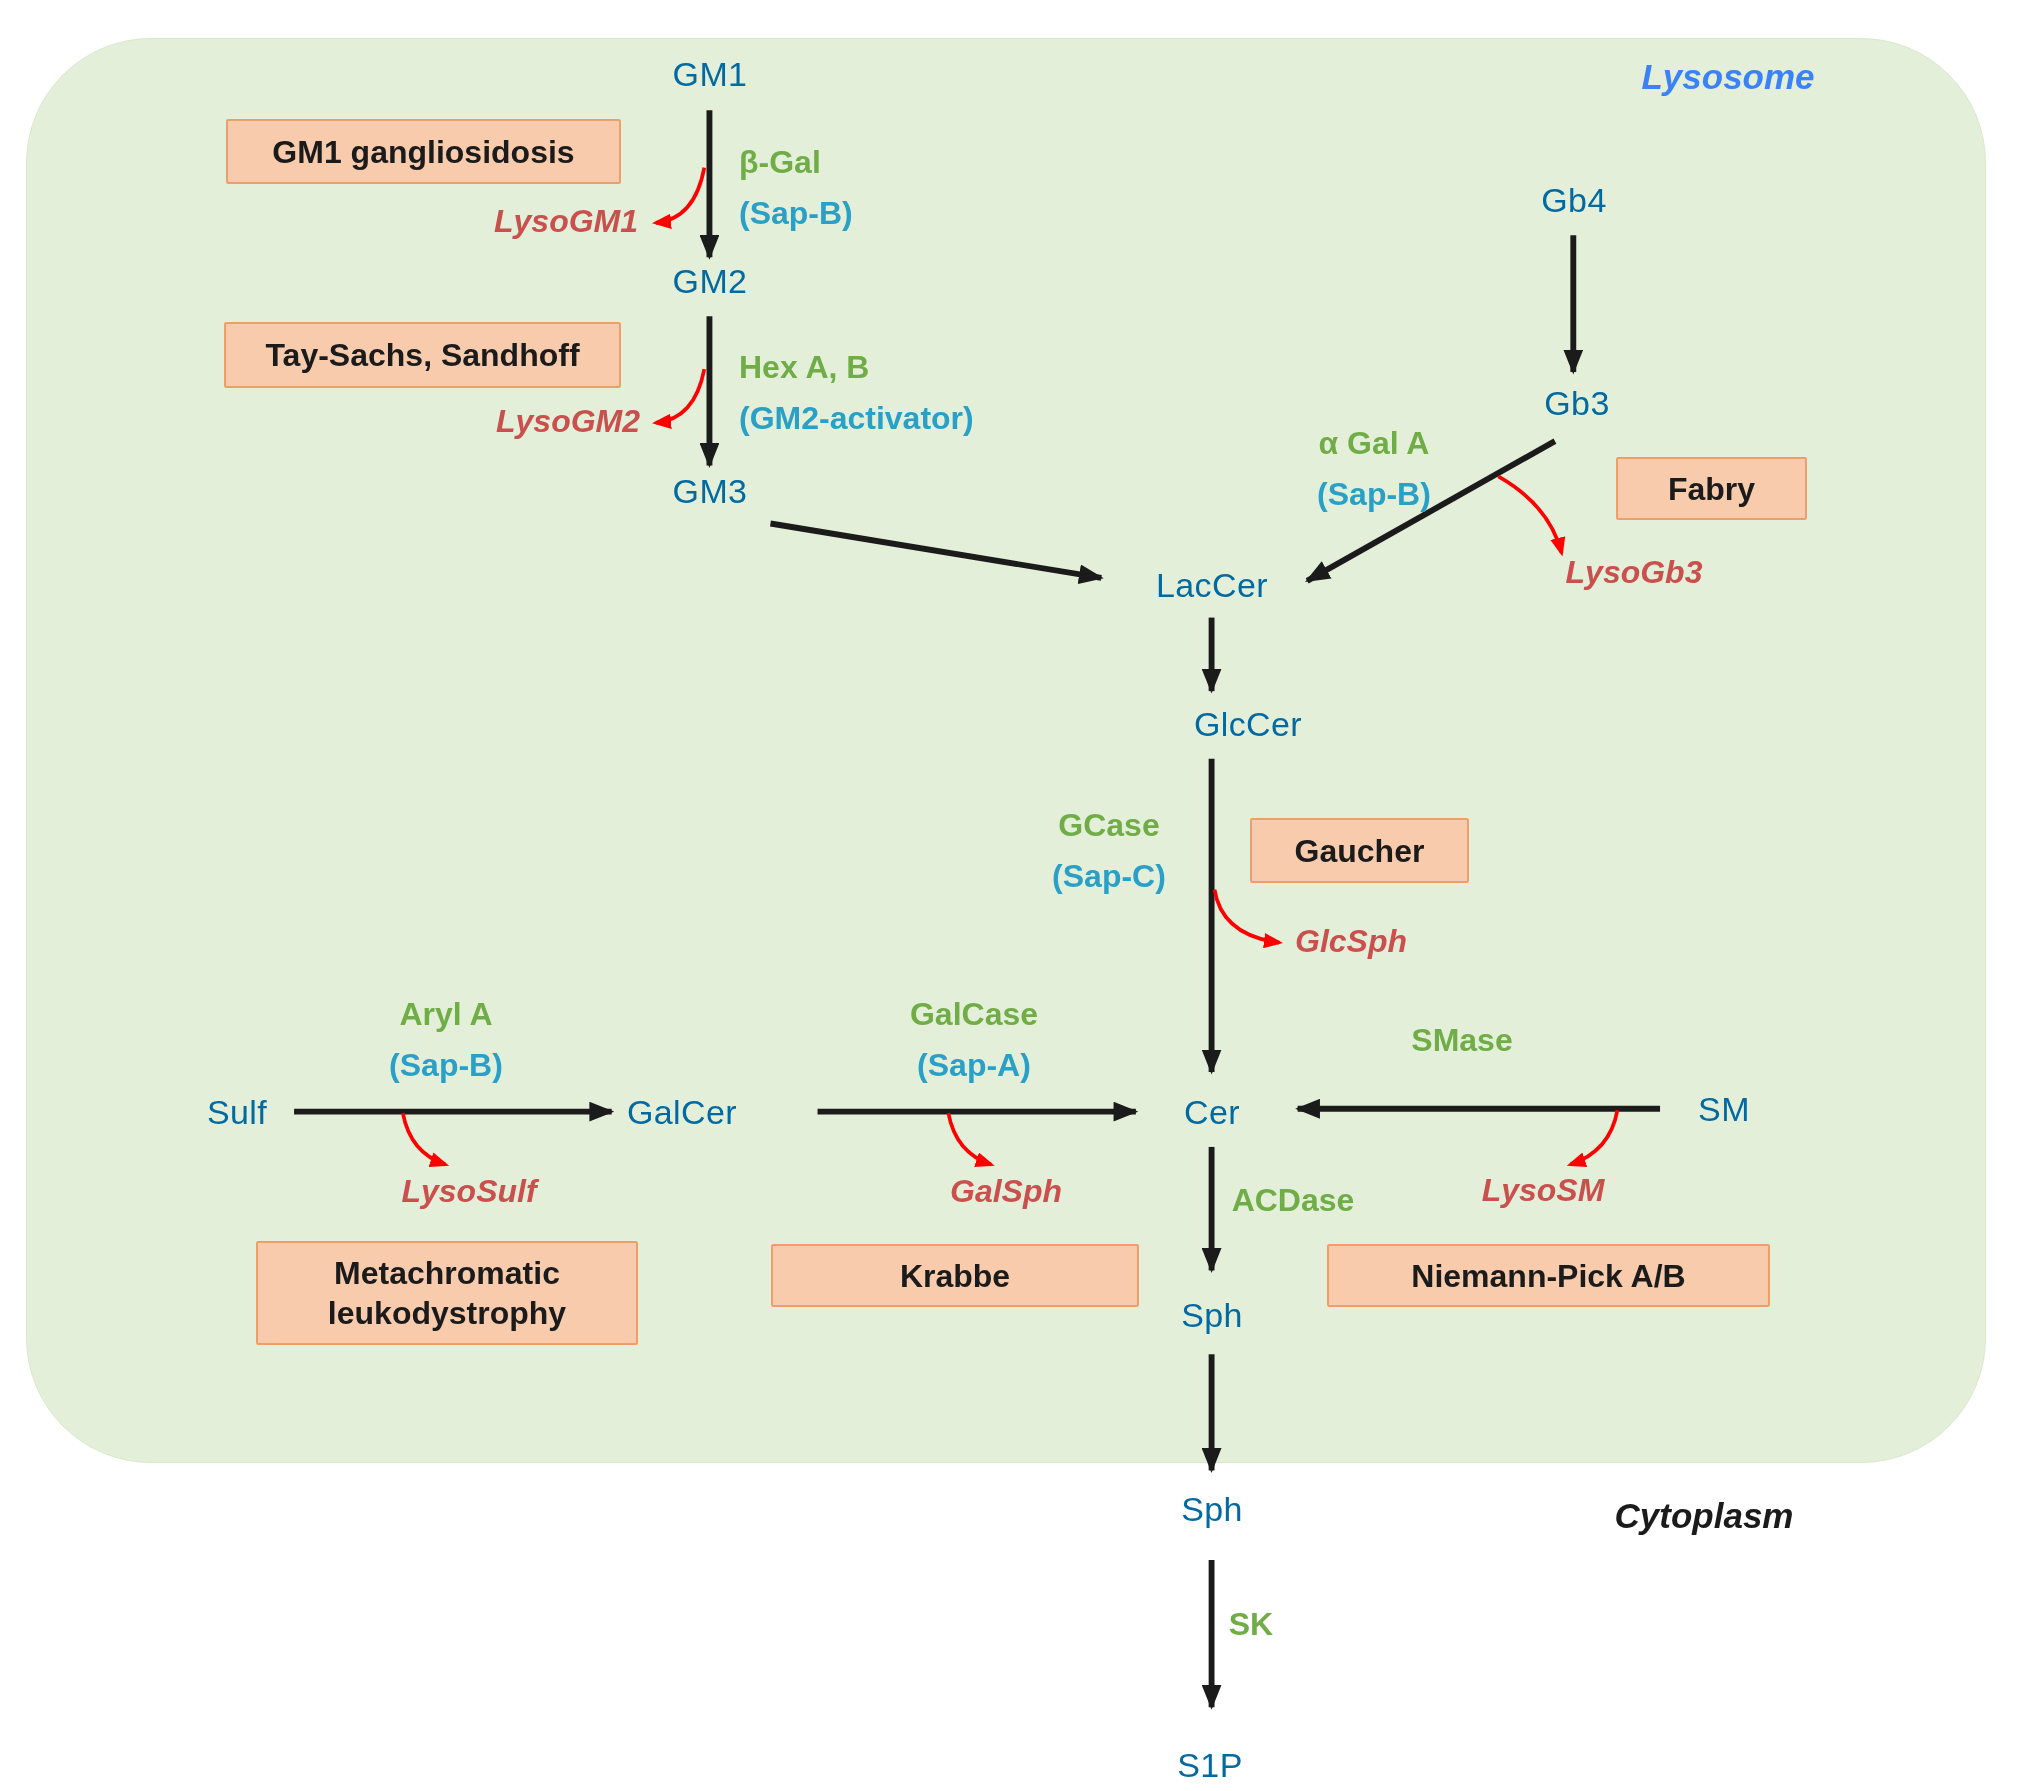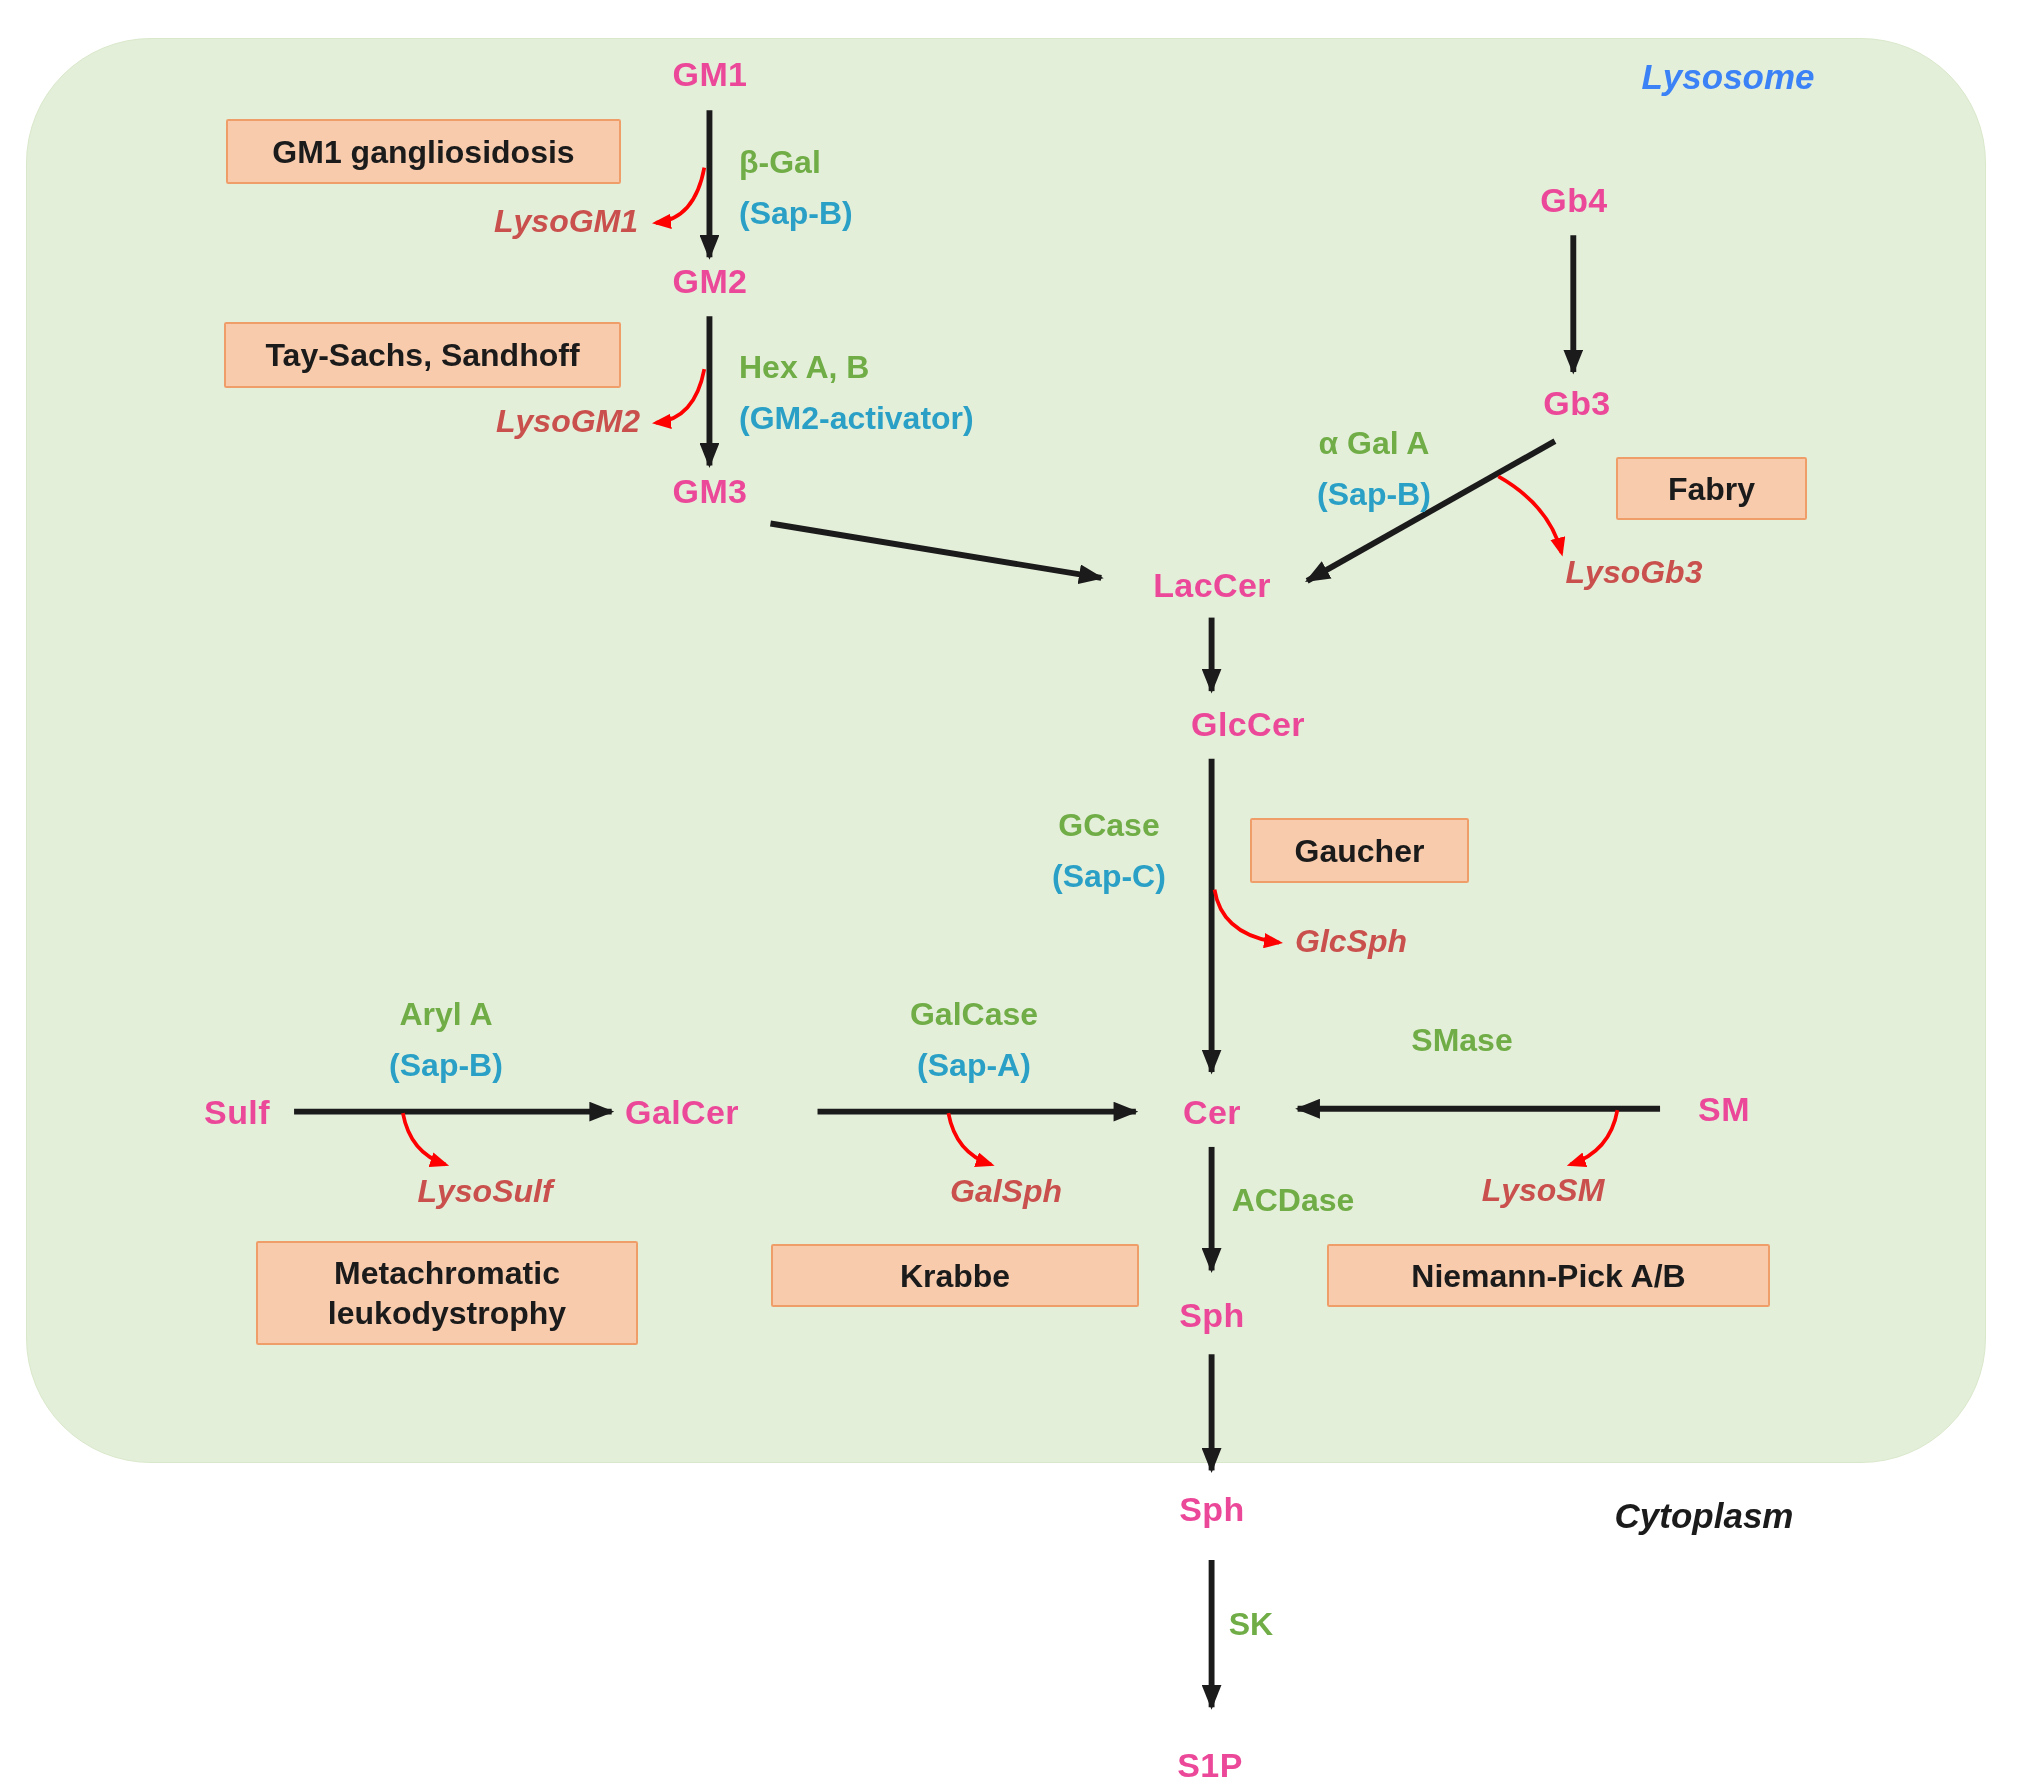--- a/index.html
+++ b/index.html
@@ -11,21 +11,21 @@
     position:absolute; left:26px; top:38px; width:1960px; height:1425px;
     background:#e4efda; border:1.5px solid #d9e8ca; border-radius:125px;
     box-sizing:border-box; z-index:0;
   }
   svg.arrows { position:absolute; left:0; top:0; z-index:1; pointer-events:none; }
 
   .node { position:absolute; z-index:2; white-space:nowrap; }
   .center { transform:translate(-50%,-50%); text-align:center; }
   .vcenter { transform:translate(0,-50%); text-align:left; }
 
-  .met  { font-size:34px; font-weight:700; color:#ec4899; letter-spacing:0.4px; }
+  .met  { font-size:34px; font-weight:400; color:#0369a1; letter-spacing:0.4px; }
   .enz  { font-size:32px; font-weight:700; line-height:1.58; }
   .enz .ename { color:#70ad47; }
   .enz .eact  { color:#2aa0c6; }
   .lyso { font-size:32px; font-weight:700; font-style:italic; color:#c9504d; }
 
   .disease {
     position:absolute; z-index:2; box-sizing:border-box;
     background:#f8cbad; border:2.2px solid #ef9e6a; border-radius:2.2px;
     display:flex; align-items:center; justify-content:center; text-align:center;
     font-size:32px; font-weight:600; color:#1b1b1b; line-height:1.25;
@@ -124,21 +124,21 @@
     <div class="ename">ACDase</div>
   </div>
   <div class="node center enz" style="left:1251px; top:1624px;">
     <div class="ename">SK</div>
   </div>
 
   <div class="node center lyso" style="left:566px;  top:221px;">LysoGM1</div>
   <div class="node center lyso" style="left:568px;  top:421px;">LysoGM2</div>
   <div class="node center lyso" style="left:1634px; top:572px;">LysoGb3</div>
   <div class="node center lyso" style="left:1351px; top:941px;">GlcSph</div>
-  <div class="node center lyso" style="left:469px;  top:1191px;margin-left:16px;">LysoSulf</div>
+  <div class="node center lyso" style="left:469px;  top:1191px;">LysoSulf</div>
   <div class="node center lyso" style="left:1006px; top:1191px;">GalSph</div>
   <div class="node center lyso" style="left:1543px; top:1190px;">LysoSM</div>
 
   <div class="disease" style="left:226px;  top:119px;  width:395px; height:65px;">GM1 gangliosidosis</div>
   <div class="disease" style="left:224px;  top:322px;  width:397px; height:66px;">Tay-Sachs, Sandhoff</div>
   <div class="disease" style="left:1616px; top:457px;  width:191px; height:63px;">Fabry</div>
   <div class="disease" style="left:1250px; top:818px; width:219px; height:65px;">Gaucher</div>
   <div class="disease" style="left:256px;  top:1241px; width:382px; height:104px; white-space:normal;">Metachromatic leukodystrophy</div>
   <div class="disease" style="left:771px; top:1244px; width:368px; height:63px;">Krabbe</div>
   <div class="disease" style="left:1327px; top:1244px; width:443px; height:63px;">Niemann-Pick A/B</div>

